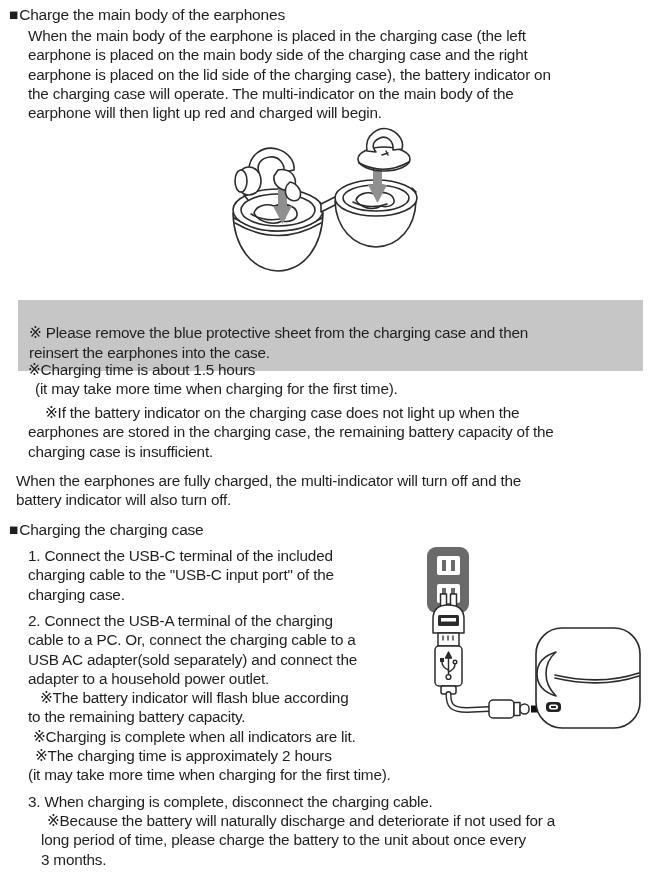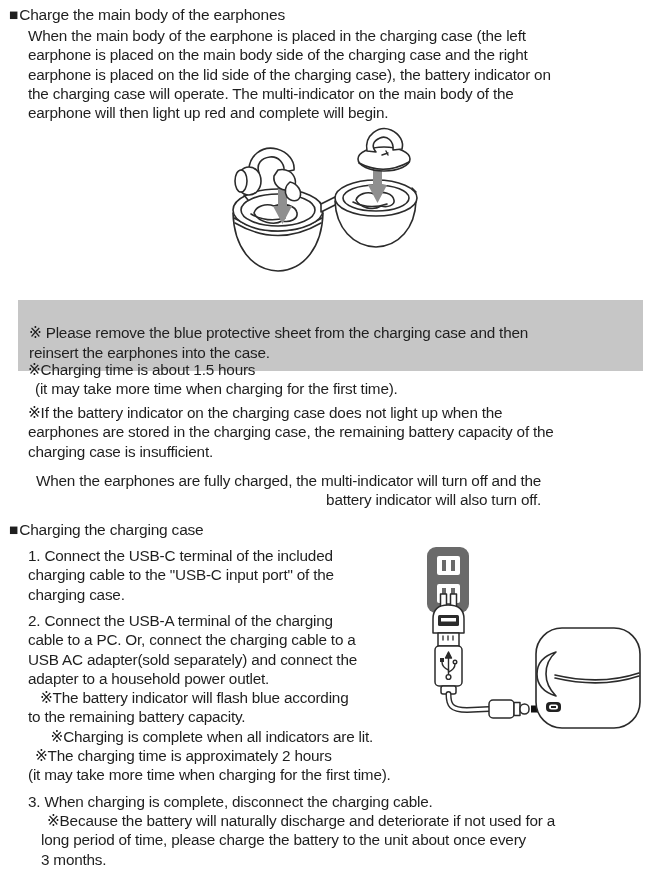--- a/index.html
+++ b/index.html
@@ -34,21 +34,21 @@
 
   <div class="blk heading" style="left:9px;top:5px;">
     <span class="sq">■</span><span>Charge the main body of the earphones</span>
   </div>
 
   <div class="blk" style="left:28px;top:26px;">
     <div class="ln">When the main body of the earphone is placed in the charging case (the left</div>
     <div class="ln">earphone is placed on the main body side of the charging case and the right</div>
     <div class="ln">earphone is placed on the lid side of the charging case), the battery indicator on</div>
     <div class="ln">the charging case will operate. The multi-indicator on the main body of the</div>
-    <div class="ln">earphone will then light up red and complete will begin.</div>
+    <div class="ln">earphone will then light up red and charged will begin.</div>
   </div>
 
   <div class="blk" style="left:150px;top:118px;">
     <svg width="290" height="175" viewBox="0 0 290 175">
       <g stroke="#2b2b2b" stroke-width="1.6" fill="none" stroke-linecap="round" stroke-linejoin="round">
 
         <g>
           <path d="M83,95 C84,128 101,152 128,153 C155,152 172,128 173,95" fill="#ffffff"></path>
           <path d="M84,100 Q128,126 172,100"></path>
           <path d="M85,105 Q128,130 171,105"></path>
@@ -103,26 +103,26 @@
     <div class="ln">※ Please remove the blue protective sheet from the charging case and then</div>
     <div class="ln">reinsert the earphones into the case.</div>
   </div>
 
   <div class="blk" style="left:28px;top:360px;">
     <div class="ln">※Charging time is about 1.5 hours</div>
     <div class="ln" style="margin-left:7px;">(it may take more time when charging for the first time).</div>
   </div>
 
   <div class="blk" style="left:28px;top:403px;">
-    <div class="ln" style="margin-left:0;">※If the battery indicator on the charging case does not light up when the</div>
+    <div class="ln" style="margin-left:17px;">※If the battery indicator on the charging case does not light up when the</div>
     <div class="ln">earphones are stored in the charging case, the remaining battery capacity of the</div>
     <div class="ln">charging case is insufficient.</div>
   </div>
 
-  <div class="blk" style="left:36px;top:471px;text-align:right;">
+  <div class="blk" style="left:16px;top:471px;">
     <div class="ln">When the earphones are fully charged, the multi-indicator will turn off and the</div>
     <div class="ln">battery indicator will also turn off.</div>
   </div>
 
   <div class="blk heading" style="left:9px;top:520px;">
     <span class="sq">■</span><span>Charging the charging case</span>
   </div>
 
   <div class="blk" style="left:28px;top:546px;">
     <div class="ln">1. Connect the USB-C terminal of the included</div>
@@ -133,21 +133,21 @@
   <div class="blk" style="left:28px;top:611px;">
     <div class="ln">2. Connect the USB-A terminal of the charging</div>
     <div class="ln">cable to a PC. Or, connect the charging cable to a</div>
     <div class="ln">USB AC adapter(sold separately) and connect the</div>
     <div class="ln">adapter to a household power outlet.</div>
   </div>
 
   <div class="blk" style="left:28px;top:688px;">
     <div class="ln" style="margin-left:12px;">※The battery indicator will flash blue according</div>
     <div class="ln">to the remaining battery capacity.</div>
-    <div class="ln" style="margin-left:5px;text-align:center;">※Charging is complete when all indicators are lit.</div>
+    <div class="ln" style="margin-left:5px;">※Charging is complete when all indicators are lit.</div>
     <div class="ln" style="margin-left:7px;">※The charging time is approximately 2 hours</div>
     <div class="ln">(it may take more time when charging for the first time).</div>
   </div>
 
   <div class="blk" style="left:425px;top:543px;">
     <svg width="245" height="225" viewBox="0 0 245 225">
 
       <g>
         <rect x="2" y="4" width="42" height="66" rx="9" fill="#6a6a6a"></rect>
         <rect x="12" y="13" width="23" height="19" rx="2" fill="#ffffff"></rect>

